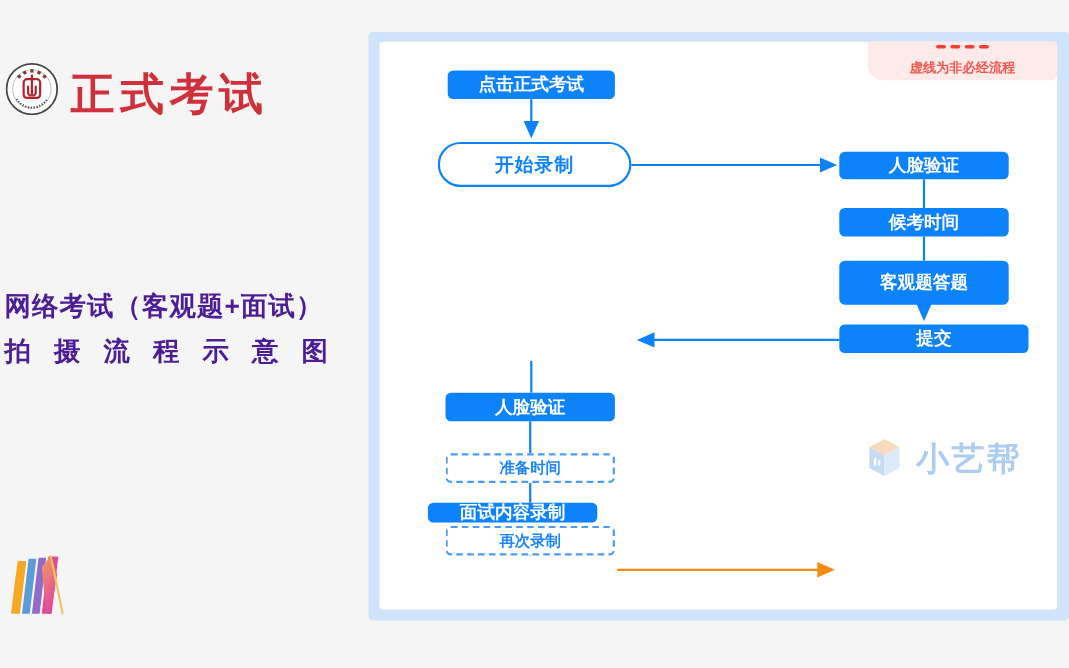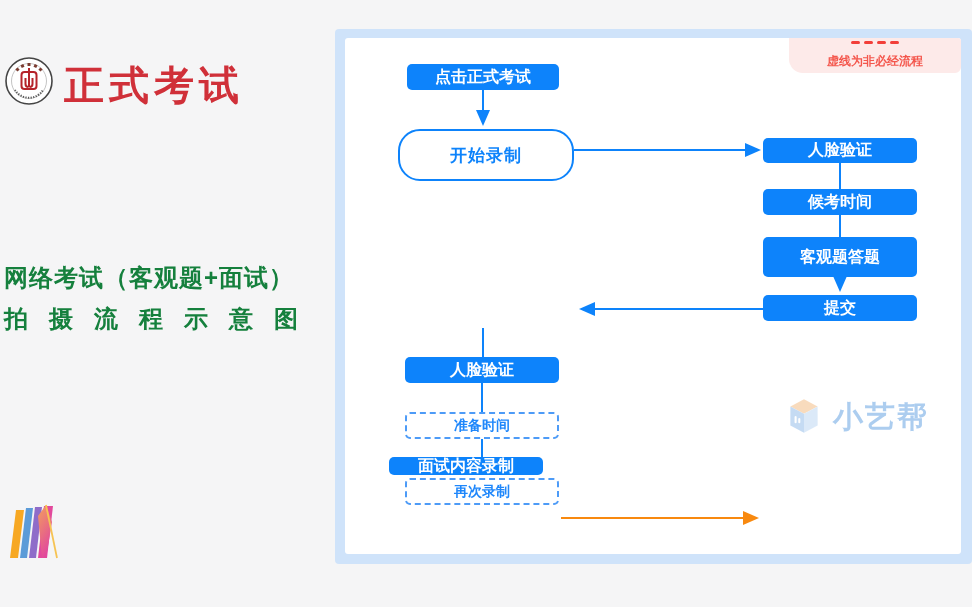--- a/index.html
+++ b/index.html
@@ -9,21 +9,21 @@
     font-family:"Liberation Sans","DejaVu Sans",sans-serif;
   }
   .stage{position:absolute;inset:0;}
 
   
   .seal{position:absolute;left:5px;top:57px;width:48px;height:48px;}
   .main-title{
     position:absolute;left:64px;top:58px;
     font-size:40px;font-weight:bold;color:#d03039;letter-spacing:5px;white-space:nowrap;
   }
-  .caption{position:absolute;left:4px;top:262px;width:316px;color:#15803d;font-weight:bold;}
+  .caption{position:absolute;left:4px;top:262px;width:316px;color:#4c1d95;font-weight:bold;}
   .caption .l1{font-size:24px;letter-spacing:1px;white-space:nowrap;}
   .caption .l2{font-size:24px;letter-spacing:21px;margin-top:9px;white-space:nowrap;}
   .books-logo{position:absolute;left:2px;top:500px;width:60px;height:62px;}
 
   
   .band{
     position:absolute;left:335px;top:29px;width:637px;height:535px;
     background:#cfe3fa;border-radius:4px;
   }
   .panel{
@@ -51,25 +51,25 @@
     border:2px dashed #4d9bf7;
   }
   .node-oval{
     background:#ffffff;color:#0d83fb;font-size:17px;
     border:2px solid #0d83fb;border-radius:22px;letter-spacing:1px;
   }
   .node-orange{background:#f8890f;color:#ffffff;font-size:14px;border-radius:6px;}
 
   
   .n-click     {left:62px;  top:26px;  width:152px; height:26px;}
-  .n-start     {left:53px;  top:91px;  width:176px; height:52px;}
+  .n-start     {left:53px;  top:91px;  width:176px; height:41px;}
   .n-face1     {left:418px; top:100px; width:154px; height:25px;}
   .n-wait      {left:418px; top:151px; width:154px; height:26px;}
   .n-objective {left:418px; top:199px; width:154px; height:40px;}
-  .n-submit    {left:418px; top:257px; width:154px; height:26px;}
+  .n-submit    {left:418px; top:257px; width:172px; height:26px;}
   .n-next      {left:47px;  top:252px; width:183px; height:38px;}
   .n-face2     {left:60px;  top:319px; width:154px; height:26px;}
   .n-prep      {left:60px;  top:374px; width:154px; height:27px;}
   .n-interview {left:44px;  top:419px; width:154px; height:18px;}
   .n-again     {left:60px;  top:440px; width:154px; height:27px;}
   .n-alldone   {left:418px; top:466px; width:154px; height:27px;}
 
   .watermark{
     position:absolute;left:438px;top:358px;display:flex;align-items:center;gap:8px;
     opacity:0.5;

